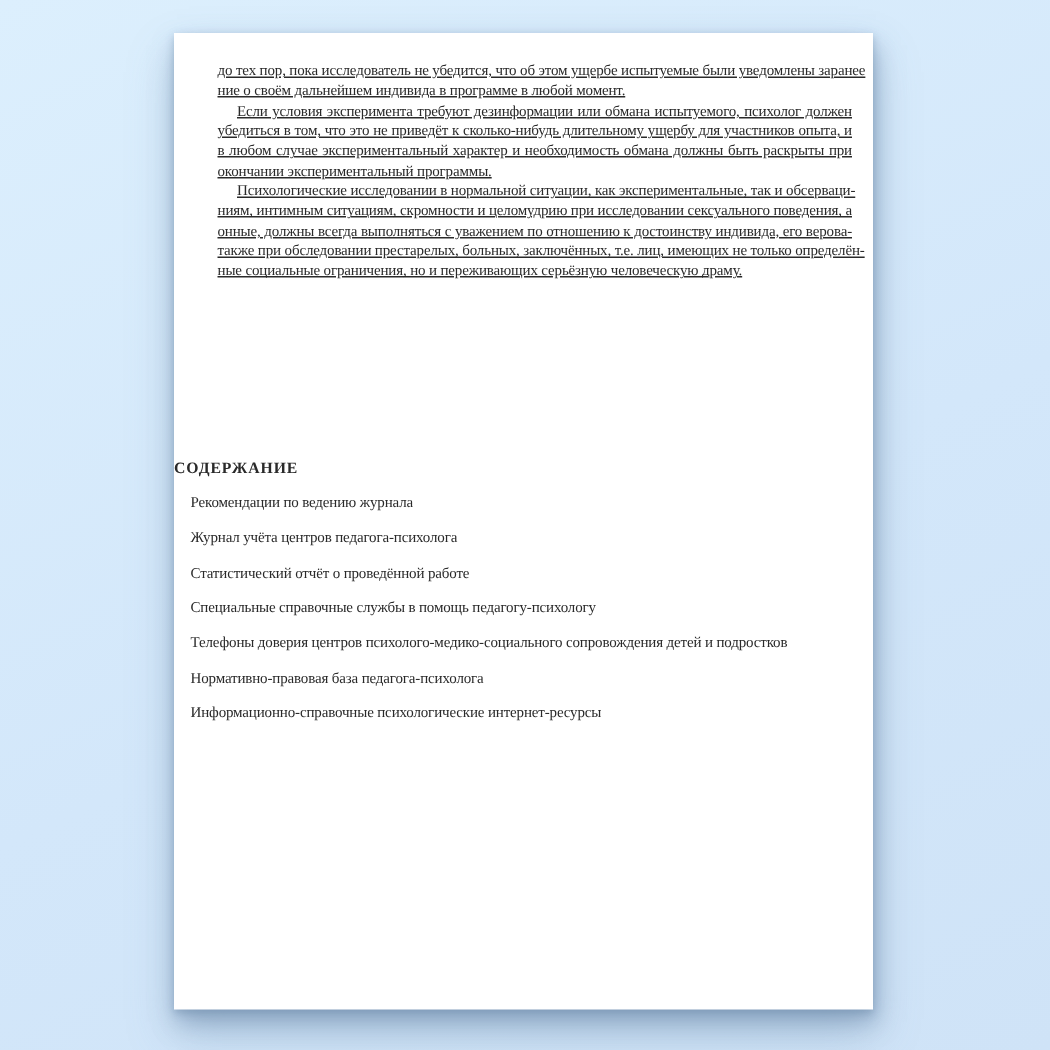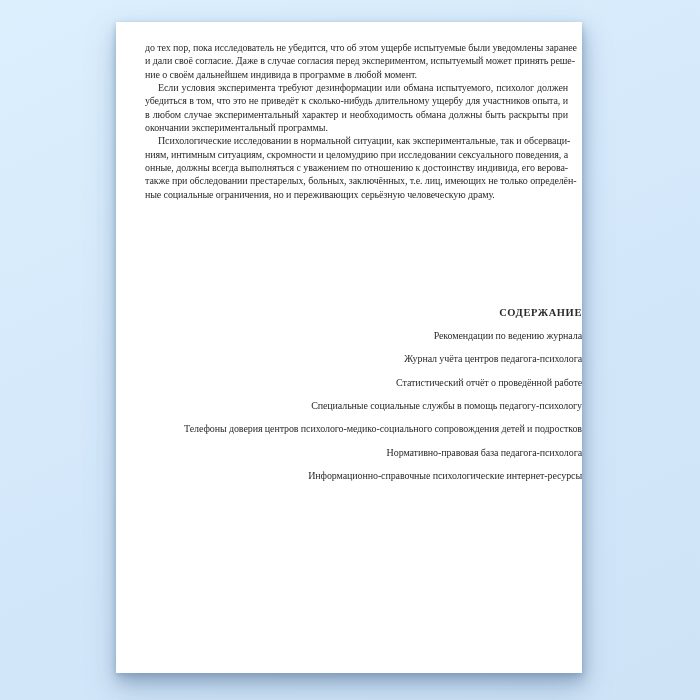--- a/index.html
+++ b/index.html
@@ -28,79 +28,80 @@
     color: var(--ink, #2a2a2a);
   }
   .body-text {
     position: absolute;
     left: 29px;
     top: 19px;
     width: 423px;
     font-size: 10px;
     line-height: 13.35px;
     letter-spacing: -0.1px;
+    text-decoration: underline;
   }
   .line {
     white-space: nowrap;
     text-align: justify;
     text-align-last: justify;
     height: 13.35px;
   }
   .line.last {
     text-align-last: left;
   }
   .line.indent {
     text-indent: 13px;
   }
   .toc {
     position: absolute;
     left: 0;
     top: 283px;
     width: 100%;
-    text-align: right;
+    text-align: left;
   }
   .toc-heading {
     font-size: 10.5px;
     font-weight: bold;
     line-height: 15px;
     letter-spacing: 0.6px;
   }
   .toc-items {
     margin-top: 4px;
   }
   .toc-item {
     font-size: 10px;
     line-height: 23.35px;
     white-space: nowrap;
     letter-spacing: -0.1px;
+    padding-left: 11px;
   }
 </style>
 </head>
 <body>
 
 <div class="paper">
   <div class="body-text">
       <div class="line">до тех пор, пока исследователь не убедится, что об этом ущербе испытуемые были уведомлены заранее</div>
-      <div class="line">и дали своё согласие. Даже в случае согласия перед экспериментом, испытуемый может принять реше-</div>
       <div class="line last">ние о своём дальнейшем индивида в программе в любой момент.</div>
       <div class="line indent">Если условия эксперимента требуют дезинформации или обмана испытуемого, психолог должен</div>
       <div class="line">убедиться в том, что это не приведёт к сколько-нибудь длительному ущербу для участников опыта, и</div>
       <div class="line">в любом случае экспериментальный характер и необходимость обмана должны быть раскрыты при</div>
       <div class="line last">окончании экспериментальный программы.</div>
       <div class="line indent">Психологические исследовании в нормальной ситуации, как экспериментальные, так и обсерваци-</div>
       <div class="line">ниям, интимным ситуациям, скромности и целомудрию при исследовании сексуального поведения, а</div>
       <div class="line">онные, должны всегда выполняться с уважением по отношению к достоинству индивида, его верова-</div>
       <div class="line">также при обследовании престарелых, больных, заключённых, т.е. лиц, имеющих не только определён-</div>
       <div class="line last">ные социальные ограничения, но и переживающих серьёзную человеческую драму.</div>
     </div>
   <div class="toc">
     <div class="toc-heading">СОДЕРЖАНИЕ</div>
     <div class="toc-items">
         <div class="toc-item">Рекомендации по ведению журнала</div>
         <div class="toc-item">Журнал учёта центров педагога-психолога</div>
         <div class="toc-item">Статистический отчёт о проведённой работе</div>
-        <div class="toc-item">Специальные социальные службы в помощь педагогу-психологу</div>
+        <div class="toc-item">Специальные справочные службы в помощь педагогу-психологу</div>
         <div class="toc-item">Телефоны доверия центров психолого-медико-социального сопровождения детей и подростков</div>
         <div class="toc-item">Нормативно-правовая база педагога-психолога</div>
         <div class="toc-item">Информационно-справочные психологические интернет-ресурсы</div>
       </div>
   </div>
 </div>
 
 </body></html>

